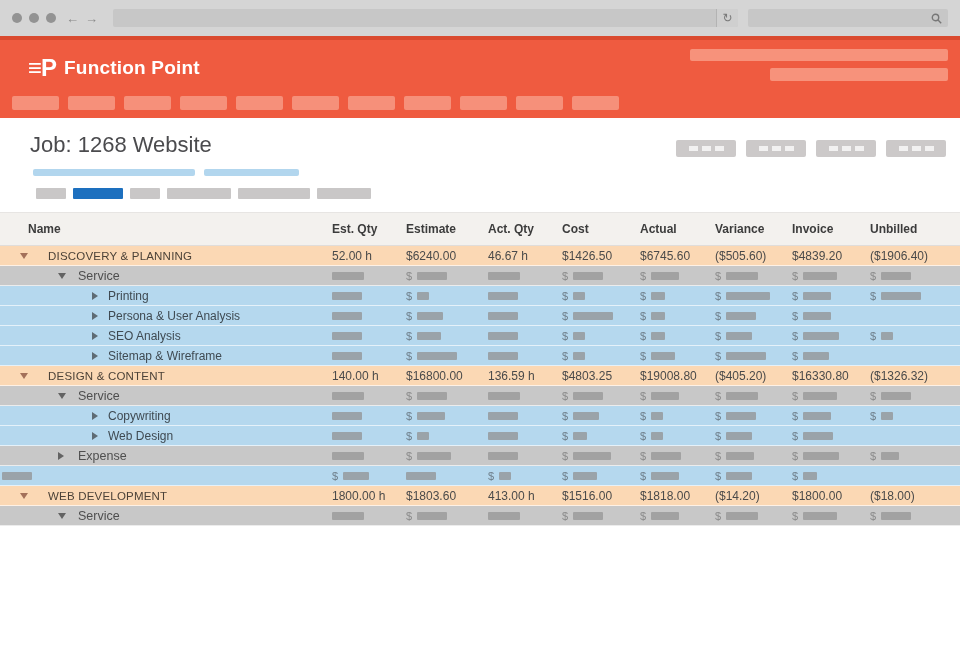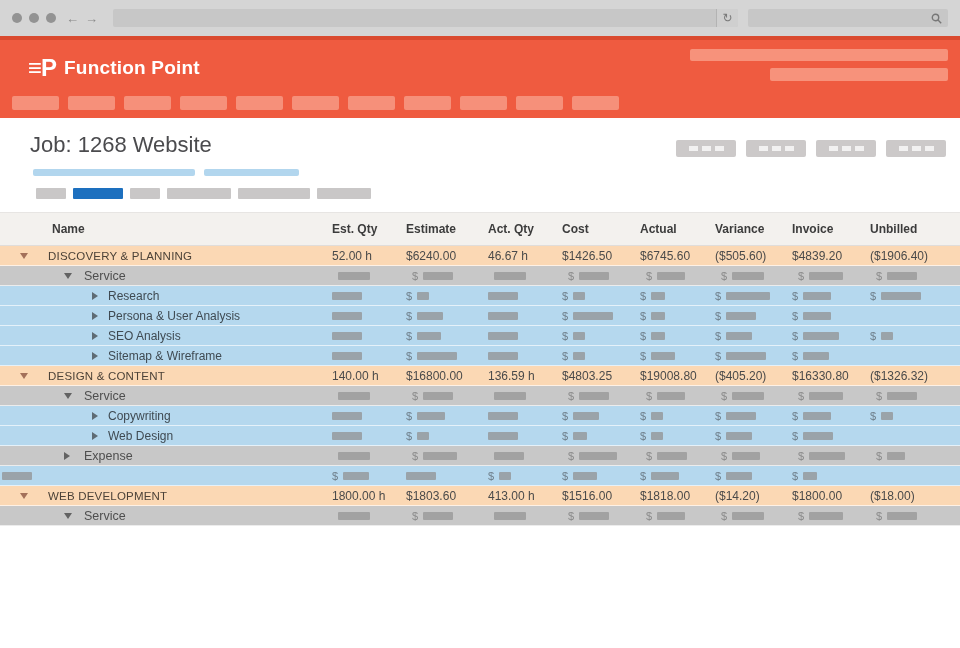--- a/index.html
+++ b/index.html
@@ -48,25 +48,25 @@
   .filter-row { position:absolute; left:36px; top:70px; display:flex; gap:7px; align-items:center; }
   .fblock { height:11px; background:#c9c7c7; border-radius:1px; }
   .fblock.active { background:#1d70bf; }
 
   
   .grid-cols { display:grid; grid-template-columns:330px 74px 82px 74px 78px 75px 77px 78px 1fr; }
   .table-header { height:34px; align-items:center; background:#f3f1ee;
                   border-top:1px solid #e7e5e3; border-bottom:1px solid #e0ddda;
                   font-size:12px; font-weight:bold; color:#3c3c3c; }
   .table-header .hcell { padding-left:2px; }
-  .table-header .hcell:first-child { padding-left:52px; }
+  .table-header .hcell:first-child { padding-left:28px; }
 
   .trow { height:20px; align-items:center; font-size:12px; border-bottom:1px solid rgba(255,255,255,.65); }
   .trow.category { background:#fbd8b4; color:#4a4540; }
-  .trow.group    { background:#c8c8c8; color:#4f4f4f;padding-left:6px; }
+  .trow.group    { background:#c8c8c8; color:#4f4f4f; }
   .trow.leaf     { background:#b5d8ee; color:#3f4a52; }
 
   .cell { padding-left:2px; display:flex; align-items:center; overflow:hidden; white-space:nowrap; }
   .name { position:relative; height:100%; }
   .category .name { padding-left:48px; }
   .group .name    { padding-left:78px; font-size:12.5px; }
   .leaf .name     { padding-left:108px; }
   .category .rowlabel { font-size:11.5px; letter-spacing:.2px; color:#4c4238; }
 
   .caret { position:absolute; top:50%; transform:translateY(-50%); width:0; height:0; }
@@ -229,21 +229,21 @@
           <span class="bar" style="width: 34px;"></span>
         </div>
         <div class="cell">
           <span class="dollar">$</span>
           <span class="bar" style="width: 30px;"></span>
         </div>
       </div>
       <div class="trow grid-cols leaf">
         <div class="cell name">
           <span class="caret right"></span>
-          <span class="rowlabel">Research</span>
+          <span class="rowlabel">Printing</span>
         </div>
         <div class="cell">
           <span class="bar" style="width: 30px;"></span>
         </div>
         <div class="cell">
           <span class="dollar">$</span>
           <span class="bar" style="width: 12px;"></span>
         </div>
         <div class="cell">
           <span class="bar" style="width: 30px;"></span>

